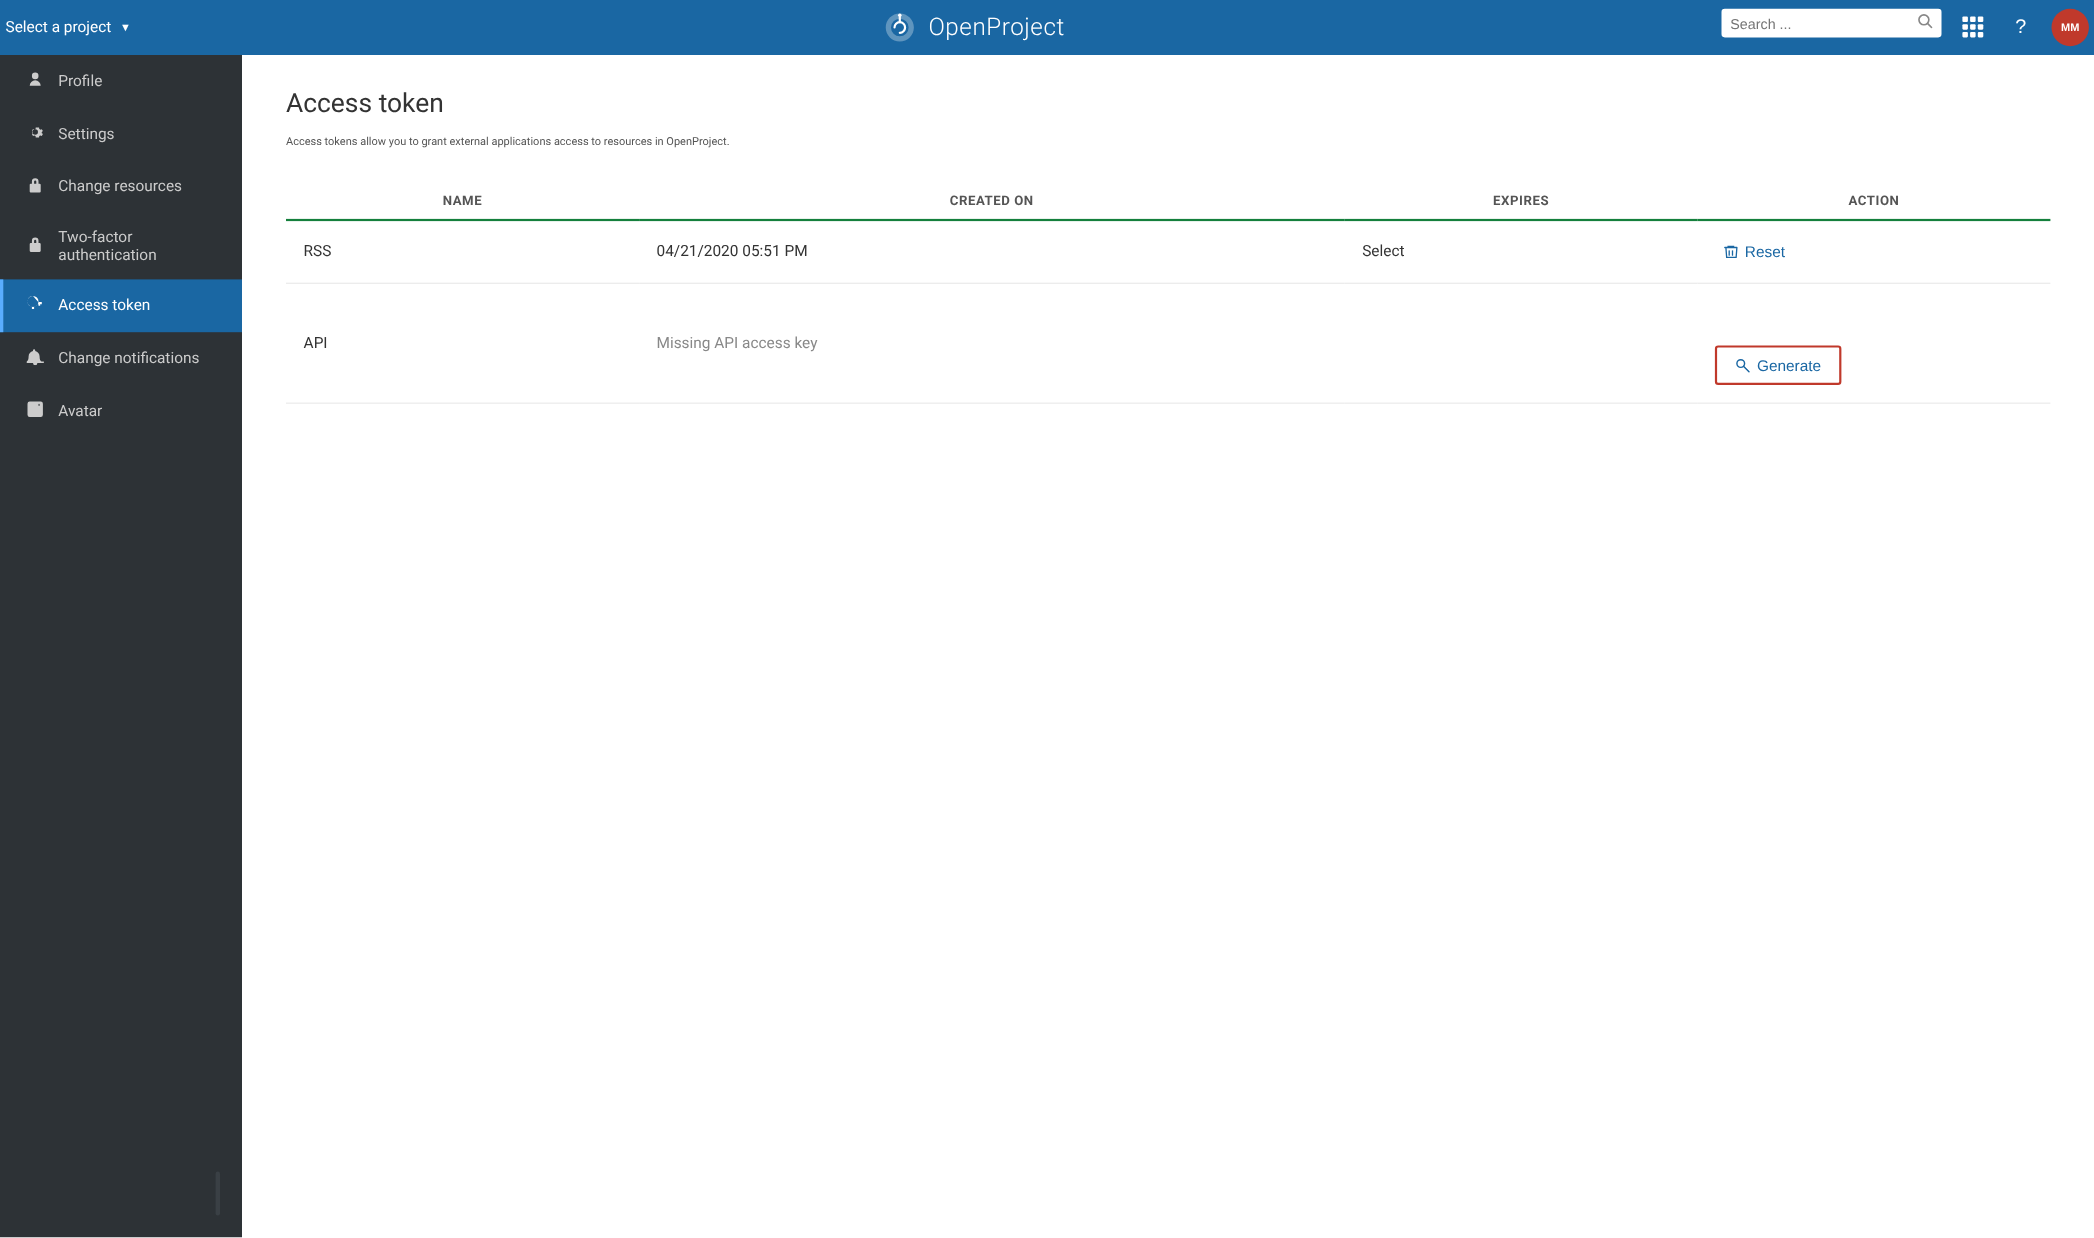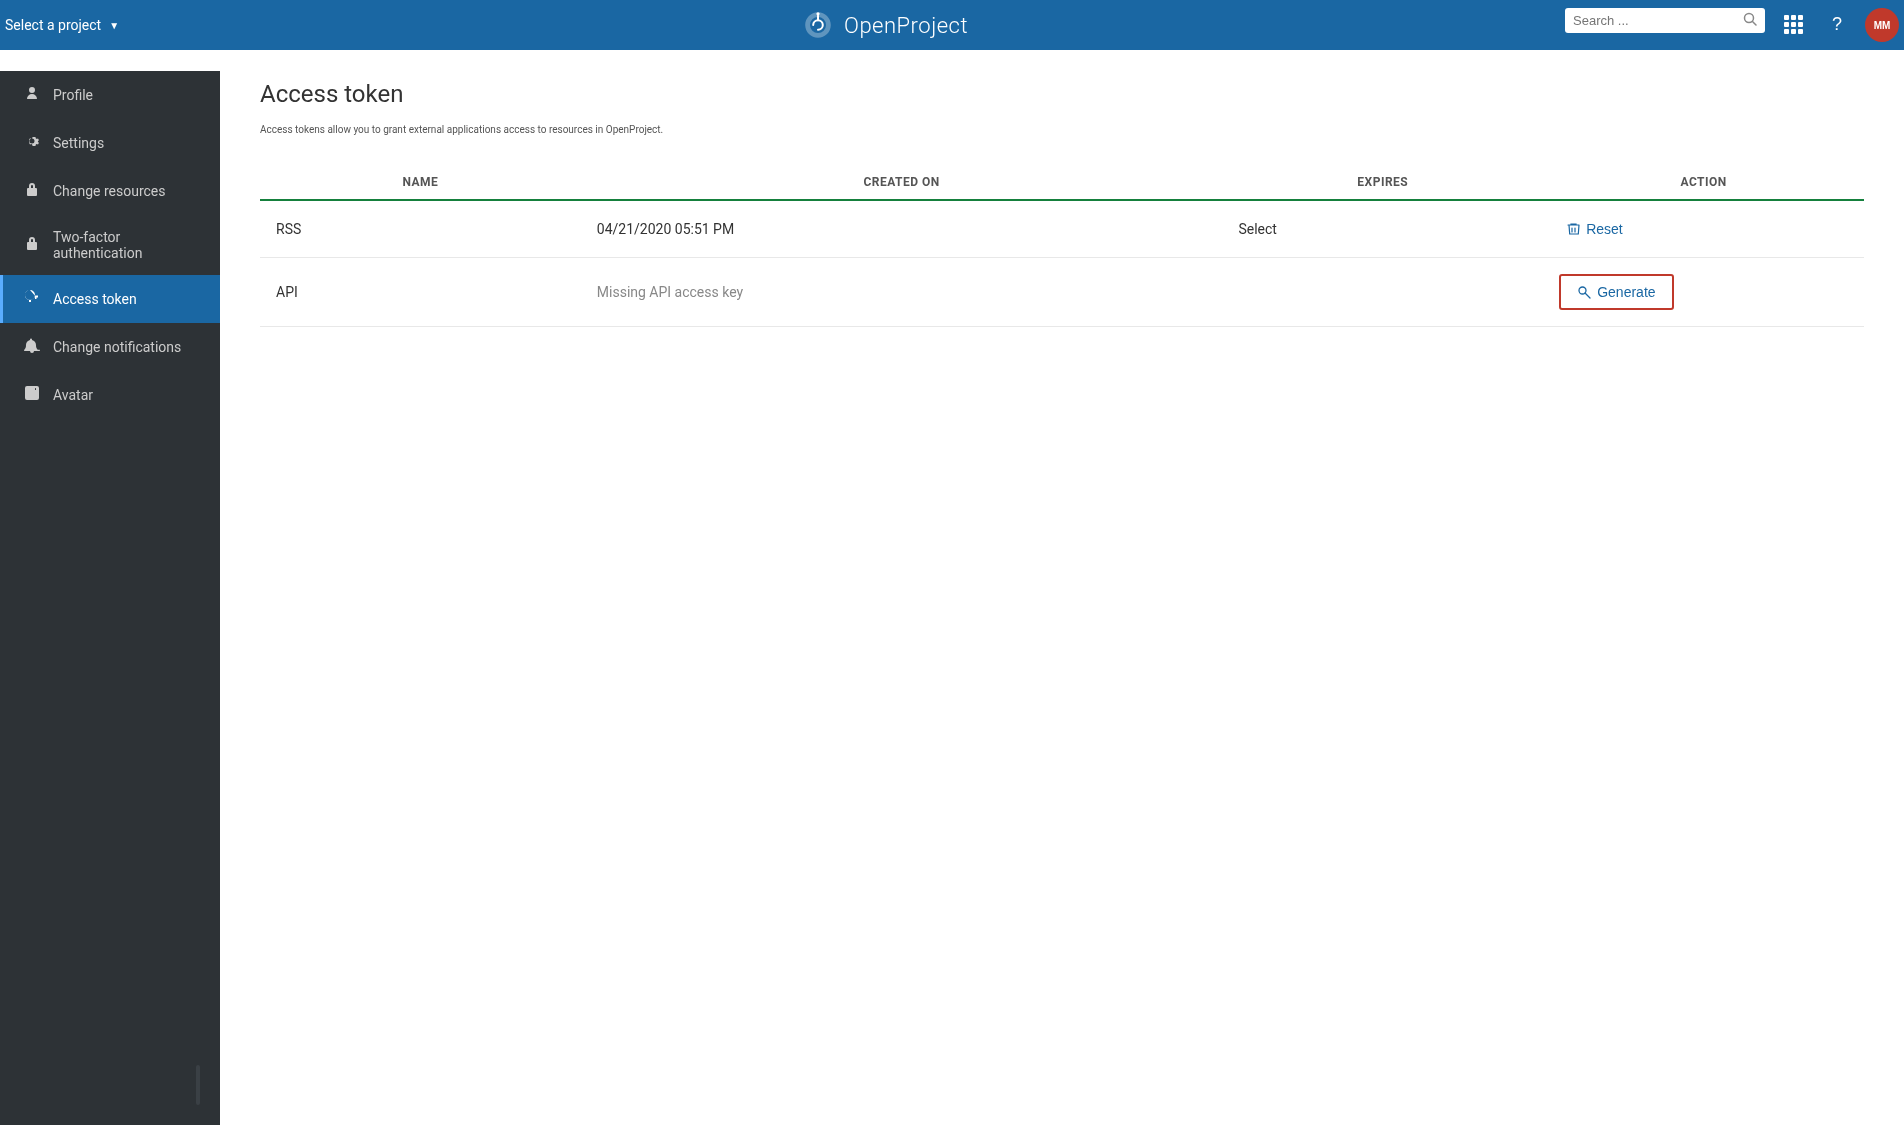--- a/index.html
+++ b/index.html
@@ -116,21 +116,20 @@
 
     
     .sidebar {
       width: 220px;
       background: #2d3236;
       color: #ccc;
       display: flex;
       flex-direction: column;
       flex-shrink: 0;
       overflow-y: auto;
-      margin-top: 21px;
     }
     .sidebar-item {
       display: flex;
       align-items: center;
       gap: 12px;
       padding: 14px 20px;
       cursor: pointer;
       font-size: 14px;
       color: #ccc;
       text-decoration: none;
@@ -207,20 +206,21 @@
       cursor: pointer;
       font-size: 14px;
       padding: 4px 8px;
     }
 
     .generate-btn-wrapper {
       display: inline-block;
       border: 2px solid #c0392b;
       border-radius: 3px;
       padding: 4px 8px;
+      margin-top: 40px;
     }
     .generate-btn-wrapper .action-btn {
       color: #1a67a3;
     }
 
     
     .waffle-icon {
       display: grid;
       grid-template-columns: repeat(3, 5px);
       grid-template-rows: repeat(3, 5px);

